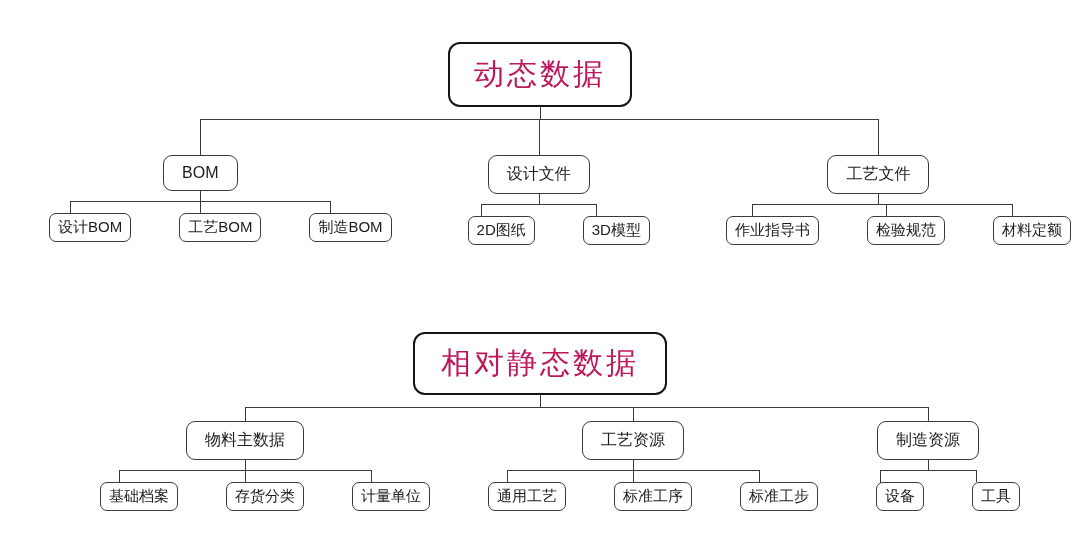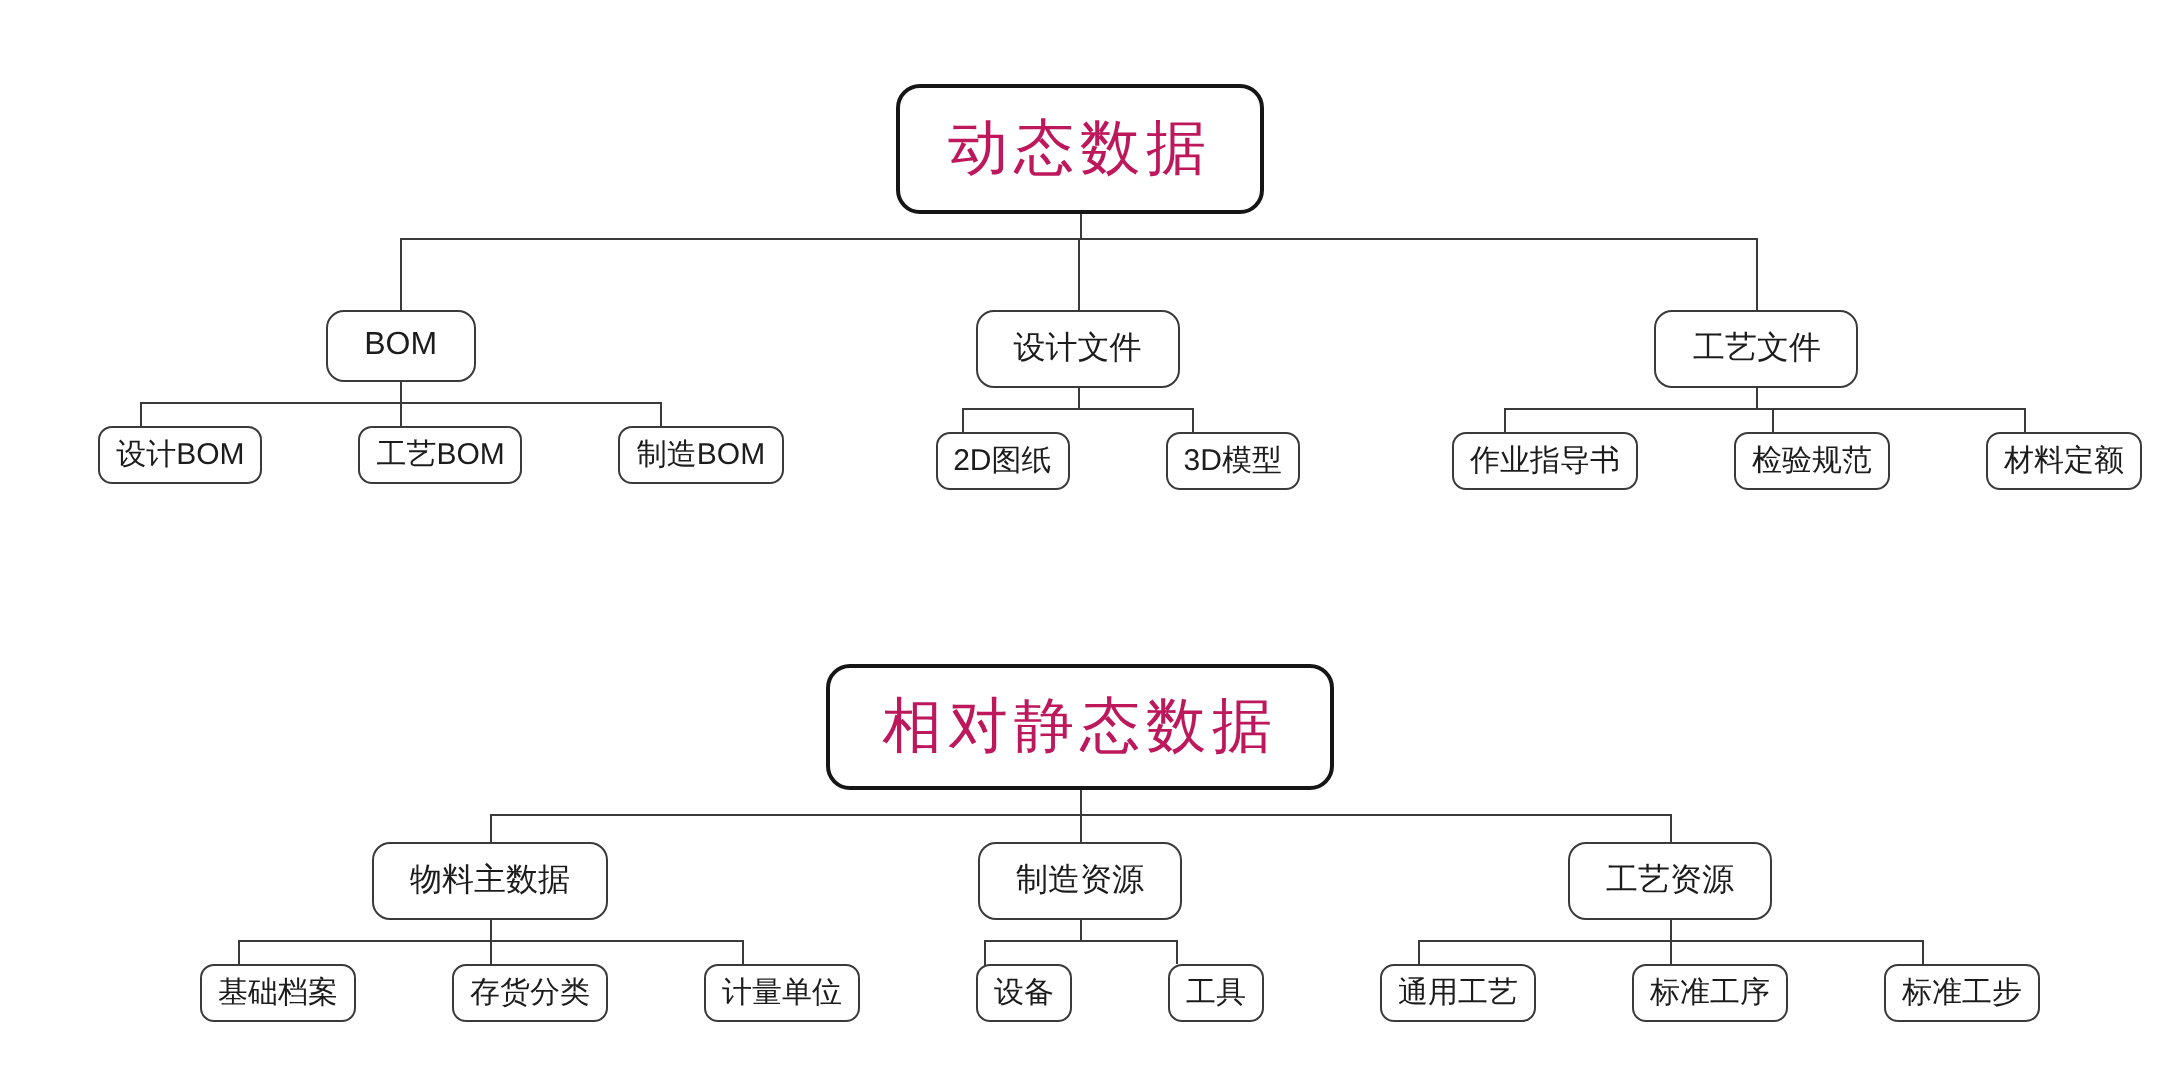--- a/index.html
+++ b/index.html
@@ -123,39 +123,39 @@
             </li>
             <li>
               <div class="node leaf">存货分类</div>
             </li>
             <li>
               <div class="node leaf">计量单位</div>
             </li>
           </ul>
         </li>
         <li>
-          <div class="node mid">制造资源</div>
-          <ul class="branch leafrow">
-            <li>
-              <div class="node leaf">设备</div>
-            </li>
-            <li>
-              <div class="node leaf">工具</div>
-            </li>
-          </ul>
-        </li>
-        <li>
           <div class="node mid">工艺资源</div>
           <ul class="branch leafrow">
             <li>
               <div class="node leaf">通用工艺</div>
             </li>
             <li>
               <div class="node leaf">标准工序</div>
             </li>
             <li>
               <div class="node leaf">标准工步</div>
             </li>
           </ul>
         </li>
+        <li>
+          <div class="node mid">制造资源</div>
+          <ul class="branch leafrow">
+            <li>
+              <div class="node leaf">设备</div>
+            </li>
+            <li>
+              <div class="node leaf">工具</div>
+            </li>
+          </ul>
+        </li>
       </ul>
     </div>
 </div>
 
 </body></html>

